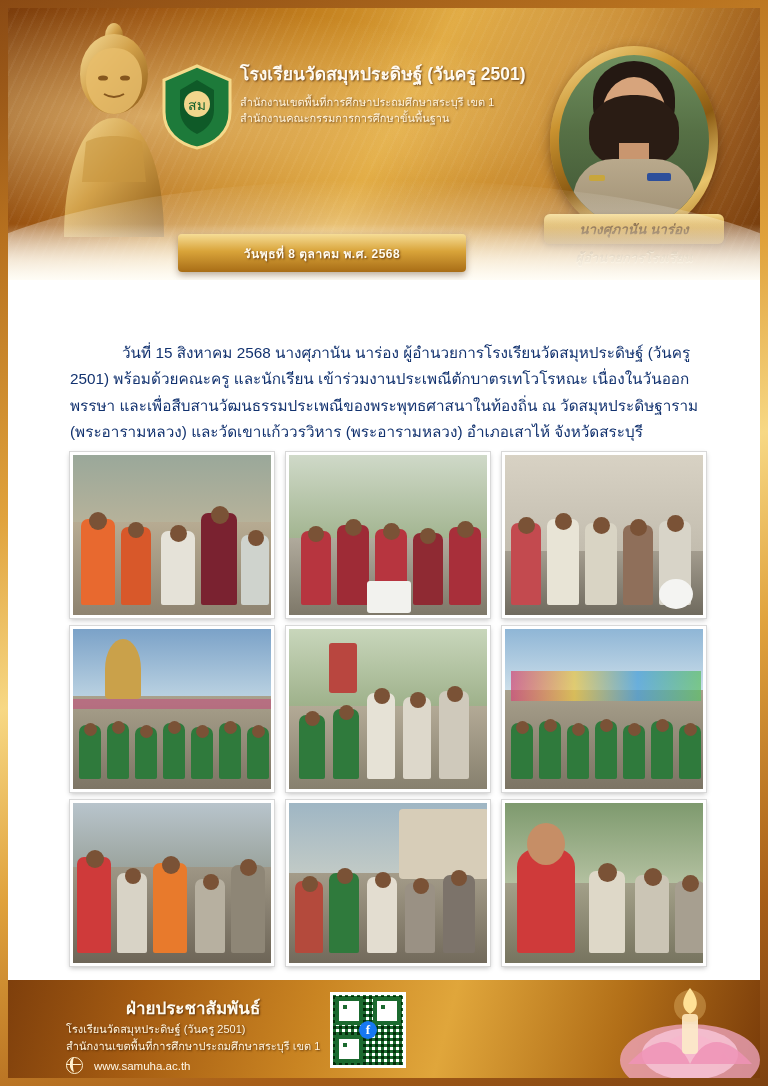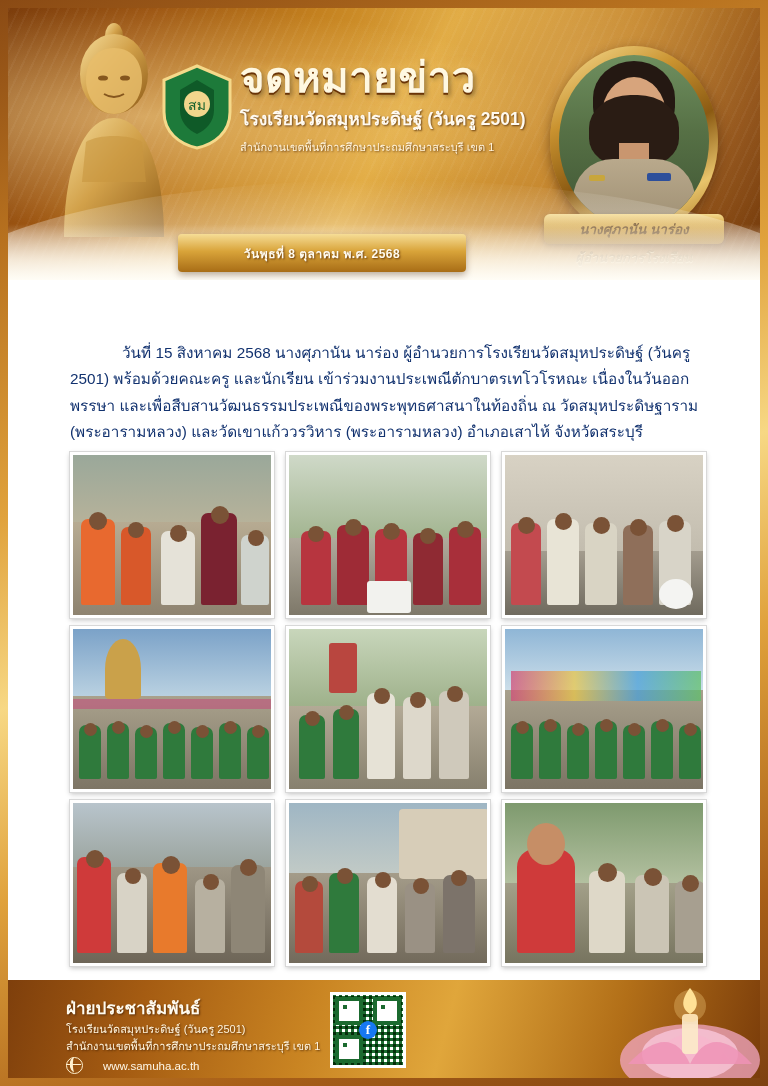--- a/index.html
+++ b/index.html
@@ -301,31 +301,32 @@
   }
   .footer-left {
     position: absolute;
     left: 58px; top: 14px;
     color: #fffbef;
   }
   .f-title {
     font-size: 17px;
     font-weight: bold;
     text-shadow: 1px 1px 2px rgba(70,32,4,.8);
+    text-align: center;
   }
   .f-line {
     font-size: 11px;
     line-height: 1.5;
     color: #fff4dd;
     text-shadow: 1px 1px 2px rgba(70,32,4,.8);
   }
   .f-web {
     display: flex;
     align-items: center;
-    gap: 20px;
+    gap: 11px;
     margin-top: 3px;
     font-size: 11.5px;
     color: #fff7e6;
   }
   .globe {
     width: 15px; height: 15px;
     border-radius: 50%;
     border: 1.4px solid #fff1cf;
     position: relative;
     flex: 0 0 auto;
@@ -415,24 +416,24 @@
     </svg>
 
     <svg class="emblem" viewBox="0 0 74 86">
       <path d="M37 2 L70 16 V48 C70 68 55 80 37 84 C19 80 4 68 4 48 V16 Z" fill="#1d7a3a" stroke="#f5d98a" stroke-width="3"></path>
       <path d="M37 16 L54 26 V46 C54 58 46 66 37 70 C28 66 20 58 20 46 V26 Z" fill="#0f5a28"></path>
       <circle cx="37" cy="40" r="13" fill="#f2d68c"></circle>
       <text x="37" y="46" font-size="14" text-anchor="middle" fill="#14612c" font-family="'Liberation Serif', serif">สม</text>
     </svg>
 
     <div class="title-block">
-      <div class="main-title">จดหมายข่าว</div>
       <div class="sub-title">โรงเรียนวัดสมุหประดิษฐ์ (วันครู 2501)</div>
       <div class="sub-lines">
         <div>สำนักงานเขตพื้นที่การศึกษาประถมศึกษาสระบุรี เขต 1</div>
+        <div>สำนักงานคณะกรรมการการศึกษาขั้นพื้นฐาน</div>
       </div>
     </div>
 
     <div class="portrait-wrap">
       <div class="portrait-ring"></div>
       <div class="portrait">
         <div class="p-hair"></div>
         <div class="p-face"></div>
         <div class="p-hair2"></div>
         <div class="p-neck"></div>

